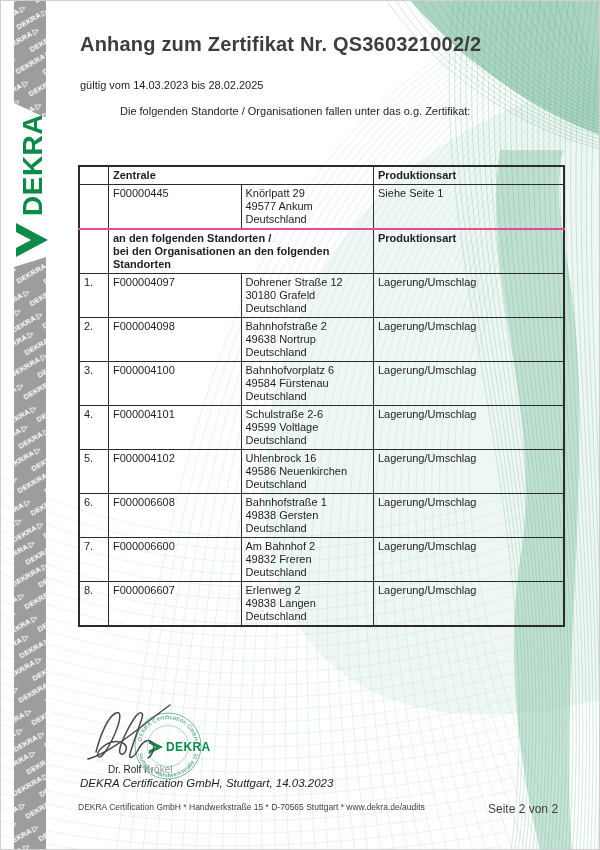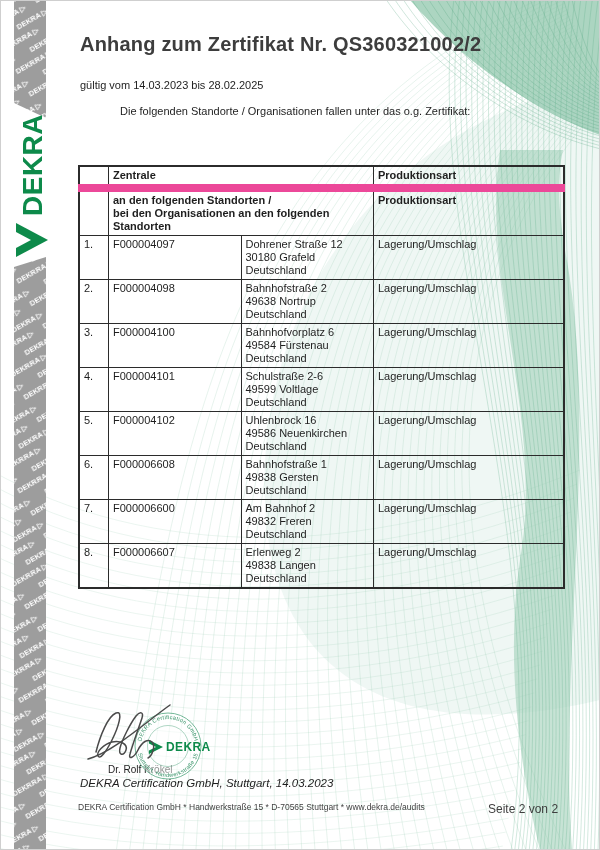--- a/index.html
+++ b/index.html
@@ -15,21 +15,21 @@
   .intro{left:80px;top:105px;font-size:11px;margin-left:40px;}
   .tablewrap{left:78px;top:165px;width:487px;}
   table.cert{border-collapse:collapse;table-layout:fixed;width:487px;font-size:11px;line-height:13px;padding-left:16px;}
   table.cert td{border:1px solid #2b2b2b;vertical-align:top;padding:2px 4px 2px 4px;background:transparent;}
   table.cert{border:2px solid #2b2b2b;}
   td.cnum{width:20px;padding-left:3px;}
   td.cid{width:126px;}
   td.caddr{width:158px;}
   td.cprod{width:181px;}
   tr.hdr td{font-weight:bold;}
-  tr.section td{font-weight:bold;border-top:8px solid #ec4899;}
+  tr.section td{font-weight:bold;border-top:2px solid #ec4899;}
   .footer-name{left:68px;top:764px;font-size:10px;margin-left:40px;}
   .footer-org{left:80px;top:777px;font-size:11.5px;font-style:italic;}
   .footer-line{left:78px;top:802px;font-size:8.5px;color:#3f3f3f;}
   .footer-page{left:488px;top:802px;font-size:12px;color:#3f3f3f;}
   #sigseal{z-index:3;}
 </style>
 </head>
 <body>
 
 <svg id="waves" class="layer" width="600" height="850" viewBox="0 0 600 850">
@@ -175,20 +175,30 @@
 <div class="content intro">Die folgenden Standorte / Organisationen fallen unter das o.g. Zertifikat:</div>
 
 <div class="content tablewrap">
   <table class="cert">
     <tbody>
         <tr class="hdr">
       <td class="cnum"></td>
       <td colspan="2">Zentrale</td>
       <td class="cprod">Produktionsart</td>
     </tr>
+    <tr>
+      <td class="cnum"></td>
+      <td class="cid">F00000445</td>
+      <td class="caddr">
+        <div>Knörlpatt 29</div>
+        <div>49577 Ankum</div>
+        <div>Deutschland</div>
+      </td>
+      <td class="cprod">Siehe Seite 1</td>
+    </tr>
     <tr class="section">
       <td class="cnum"></td>
       <td colspan="2">
         <div>an den folgenden Standorten /</div>
         <div>bei den Organisationen an den folgenden Standorten</div>
       </td>
       <td class="cprod">Produktionsart</td>
     </tr>
 
     <tr>

